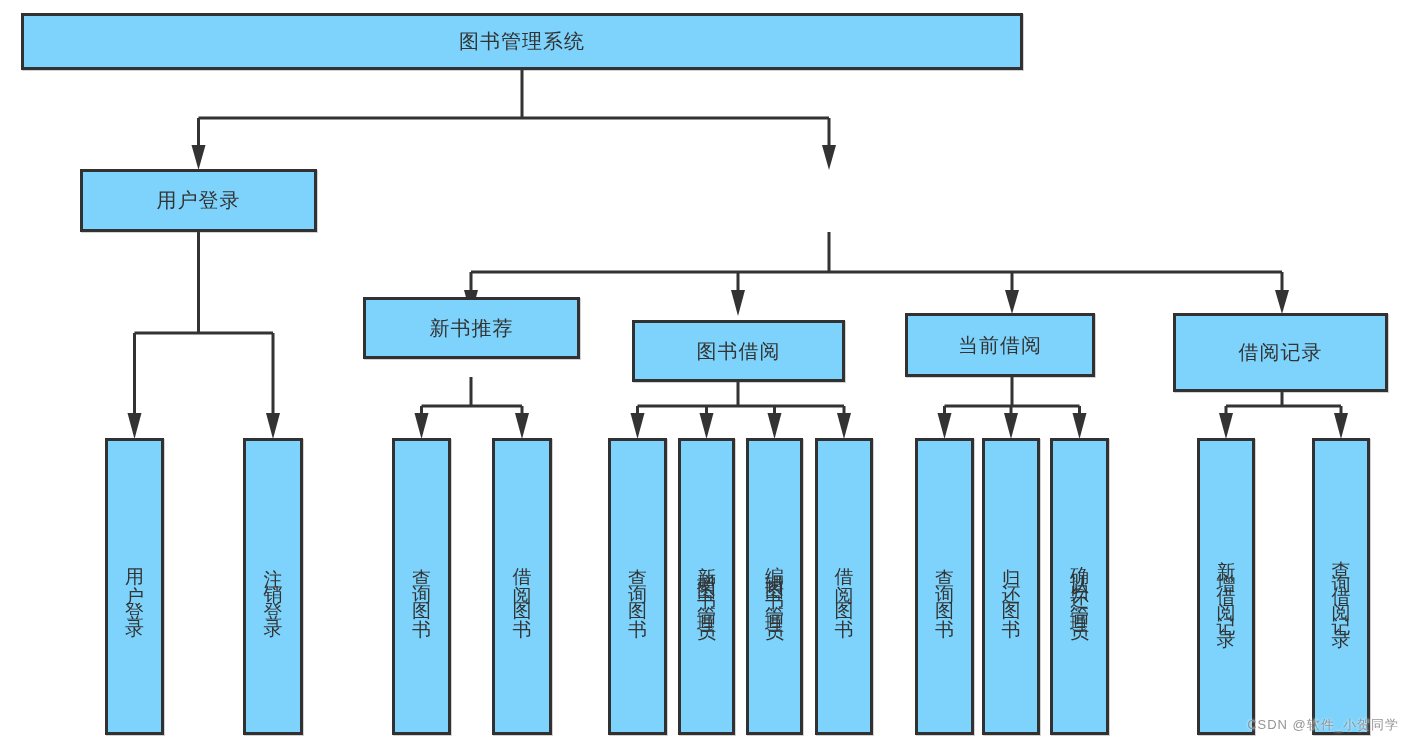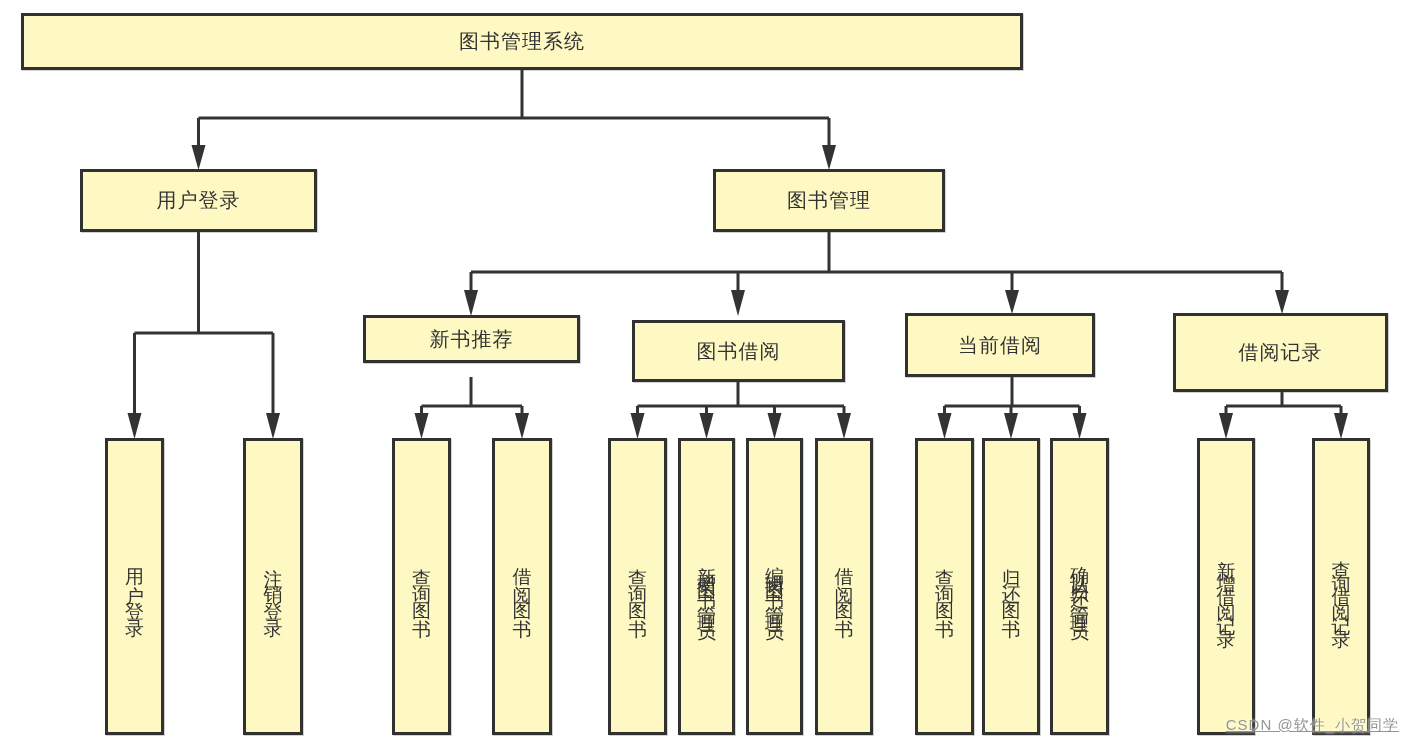--- a/index.html
+++ b/index.html
@@ -2,40 +2,39 @@
 <html><head>
 <meta charset="utf-8">
 <style>
   html,body{margin:0;padding:0;background:#ffffff;}
   .canvas{
     position:relative;width:1405px;height:747px;background:#ffffff;
     font-family:"Liberation Sans", sans-serif;overflow:hidden;
   }
   .wires{position:absolute;left:0;top:0;width:1405px;height:747px;pointer-events:none;}
   .node{
-    position:absolute;box-sizing:border-box;background:#fef9c3;
+    position:absolute;box-sizing:border-box;background:#7dd3fc;
     border:3px solid #313131;color:#333333;
     display:flex;align-items:center;justify-content:center;
     font-size:20px;letter-spacing:1px;
     box-shadow:1px 1px 0 rgba(80,80,80,.25);
   }
   .vnode{font-size:19px;}
   .vnode span{
     writing-mode:vertical-rl;text-orientation:mixed;
     white-space:nowrap;color:#333333;
   }
   .ls4{letter-spacing:17px;padding-bottom:0;}
   .ls6{letter-spacing:14px;}
   .ls9{letter-spacing:8px;}
   .watermark{
     position:absolute;top:716px;right:6px;
-    font-size:15px;color:rgba(140,140,140,0.92);
+    font-size:13px;color:rgba(140,140,140,0.92);
     text-shadow:0 0 3px #ffffff;letter-spacing:1px;z-index:10;
     white-space:nowrap;
-    text-decoration:underline;
   }
 </style>
 </head>
 <body>
 
 <div class="canvas">
 
   <svg class="wires" viewBox="0 0 1405 747">
     <path fill="none" stroke="#333333" stroke-width="3" d="
       M522 70 V118 M198.5 118 H829 M198.5 118 V147 M829 118 V147
@@ -67,23 +66,22 @@
       <polygon points="1004,413 1018,413 1011,439"></polygon>
       <polygon points="1072.5,413 1086.5,413 1079.5,439"></polygon>
       <polygon points="1219,413 1233,413 1226,439"></polygon>
       <polygon points="1334,413 1348,413 1341,439"></polygon>
     </g>
   </svg>
 
   <div class="node" style="left:21px;top:13px;width:1002px;height:57px;">图书管理系统</div>
 
   <div class="node" style="left:80px;top:169px;width:237px;height:63px;">用户登录</div>
-  <div class="node" style="left:713px;top:169px;width:232px;height:63px;">图书管理</div>
 
-  <div class="node" style="left:363px;top:315px;width:217px;height:48px;">新书推荐</div>
+  <div class="node" style="left:363px;top:297px;width:217px;height:62px;">新书推荐</div>
   <div class="node" style="left:632px;top:320px;width:213px;height:62px;">图书借阅</div>
   <div class="node" style="left:905px;top:313px;width:190px;height:64px;">当前借阅</div>
   <div class="node" style="left:1173px;top:313px;width:215px;height:79px;">借阅记录</div>
 
   <div class="node vnode" style="left:105px;top:438px;width:59px;height:297px;">
     <span class="ls4">用户登录</span>
   </div>
   <div class="node vnode" style="left:243px;top:438px;width:60px;height:297px;">
     <span class="ls4">注销登录</span>
   </div>

